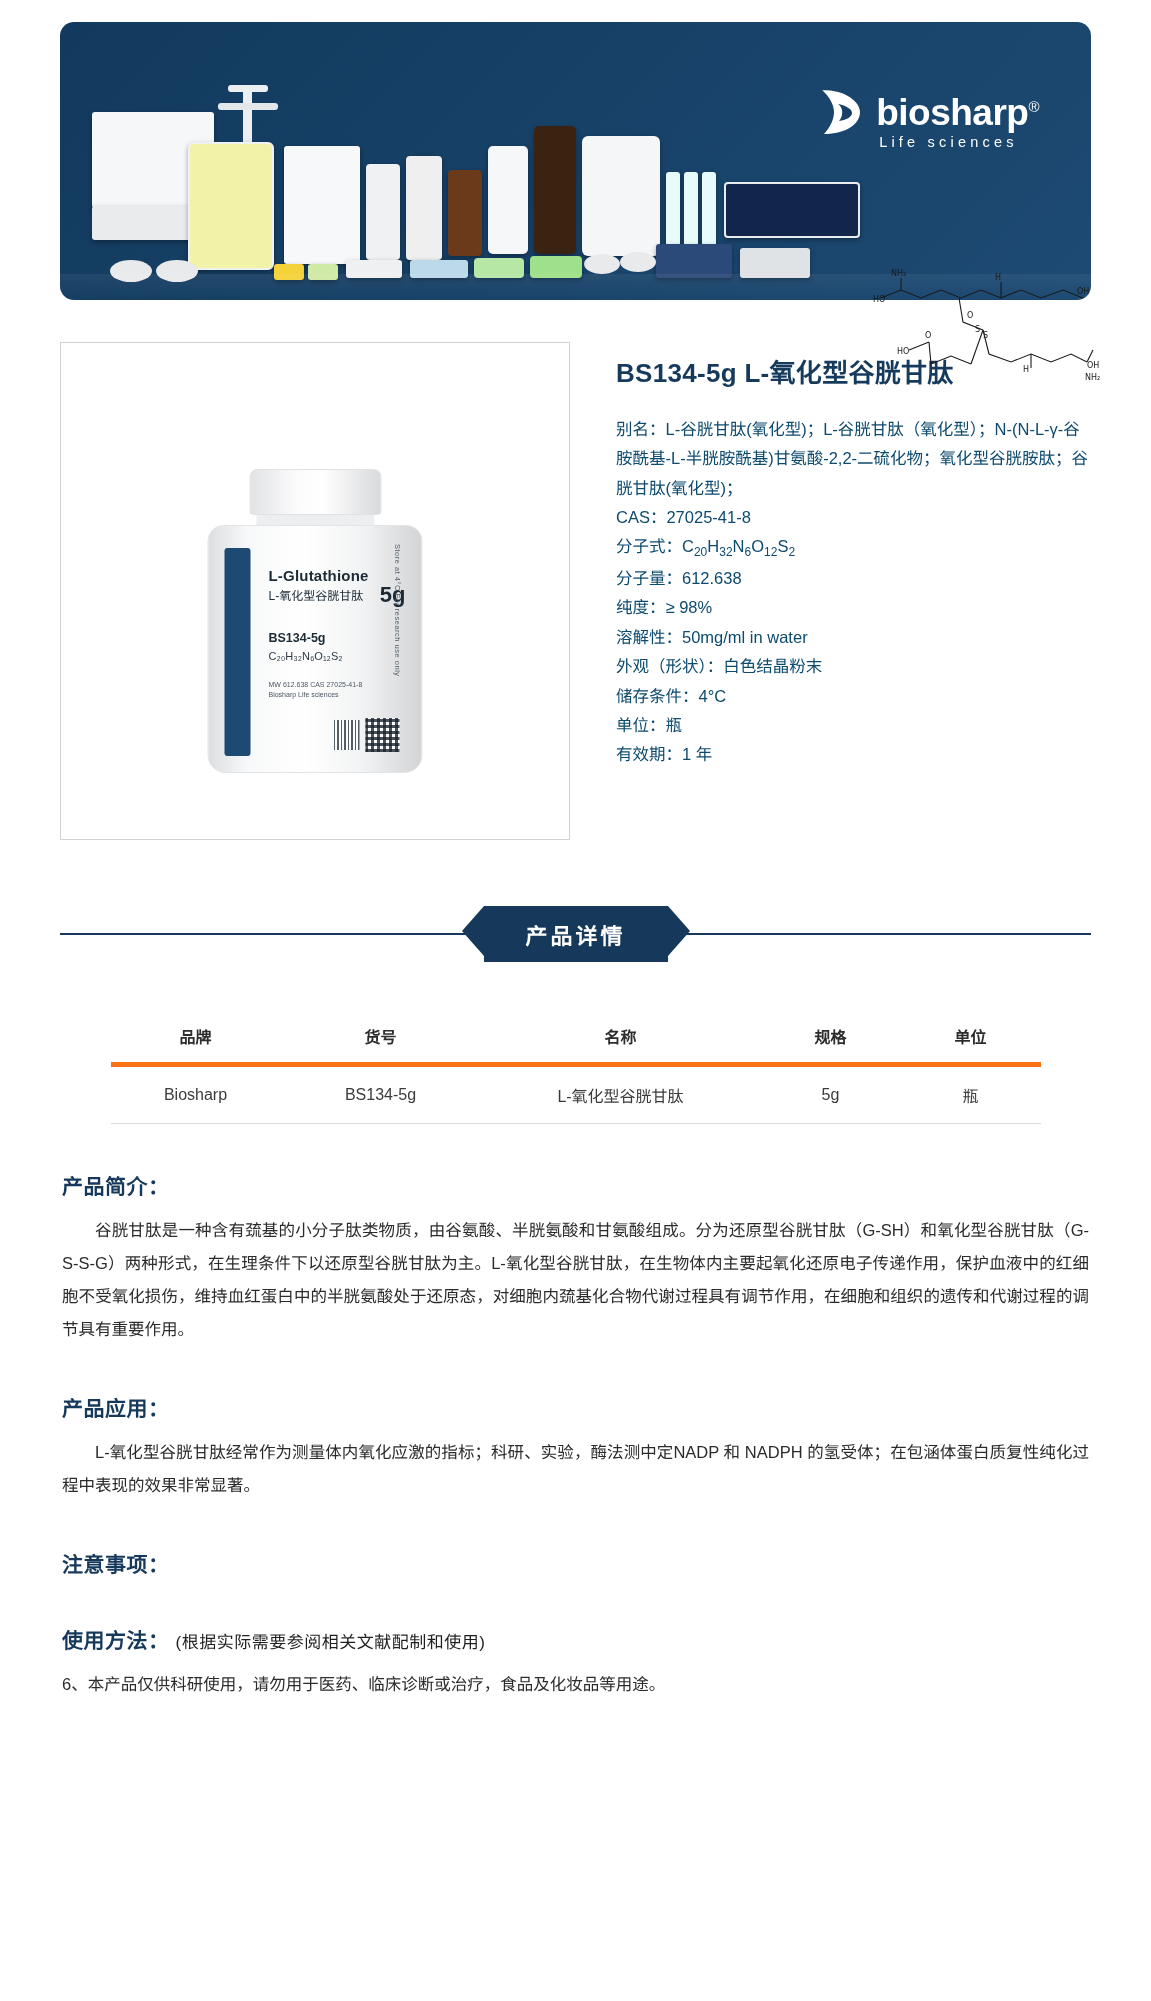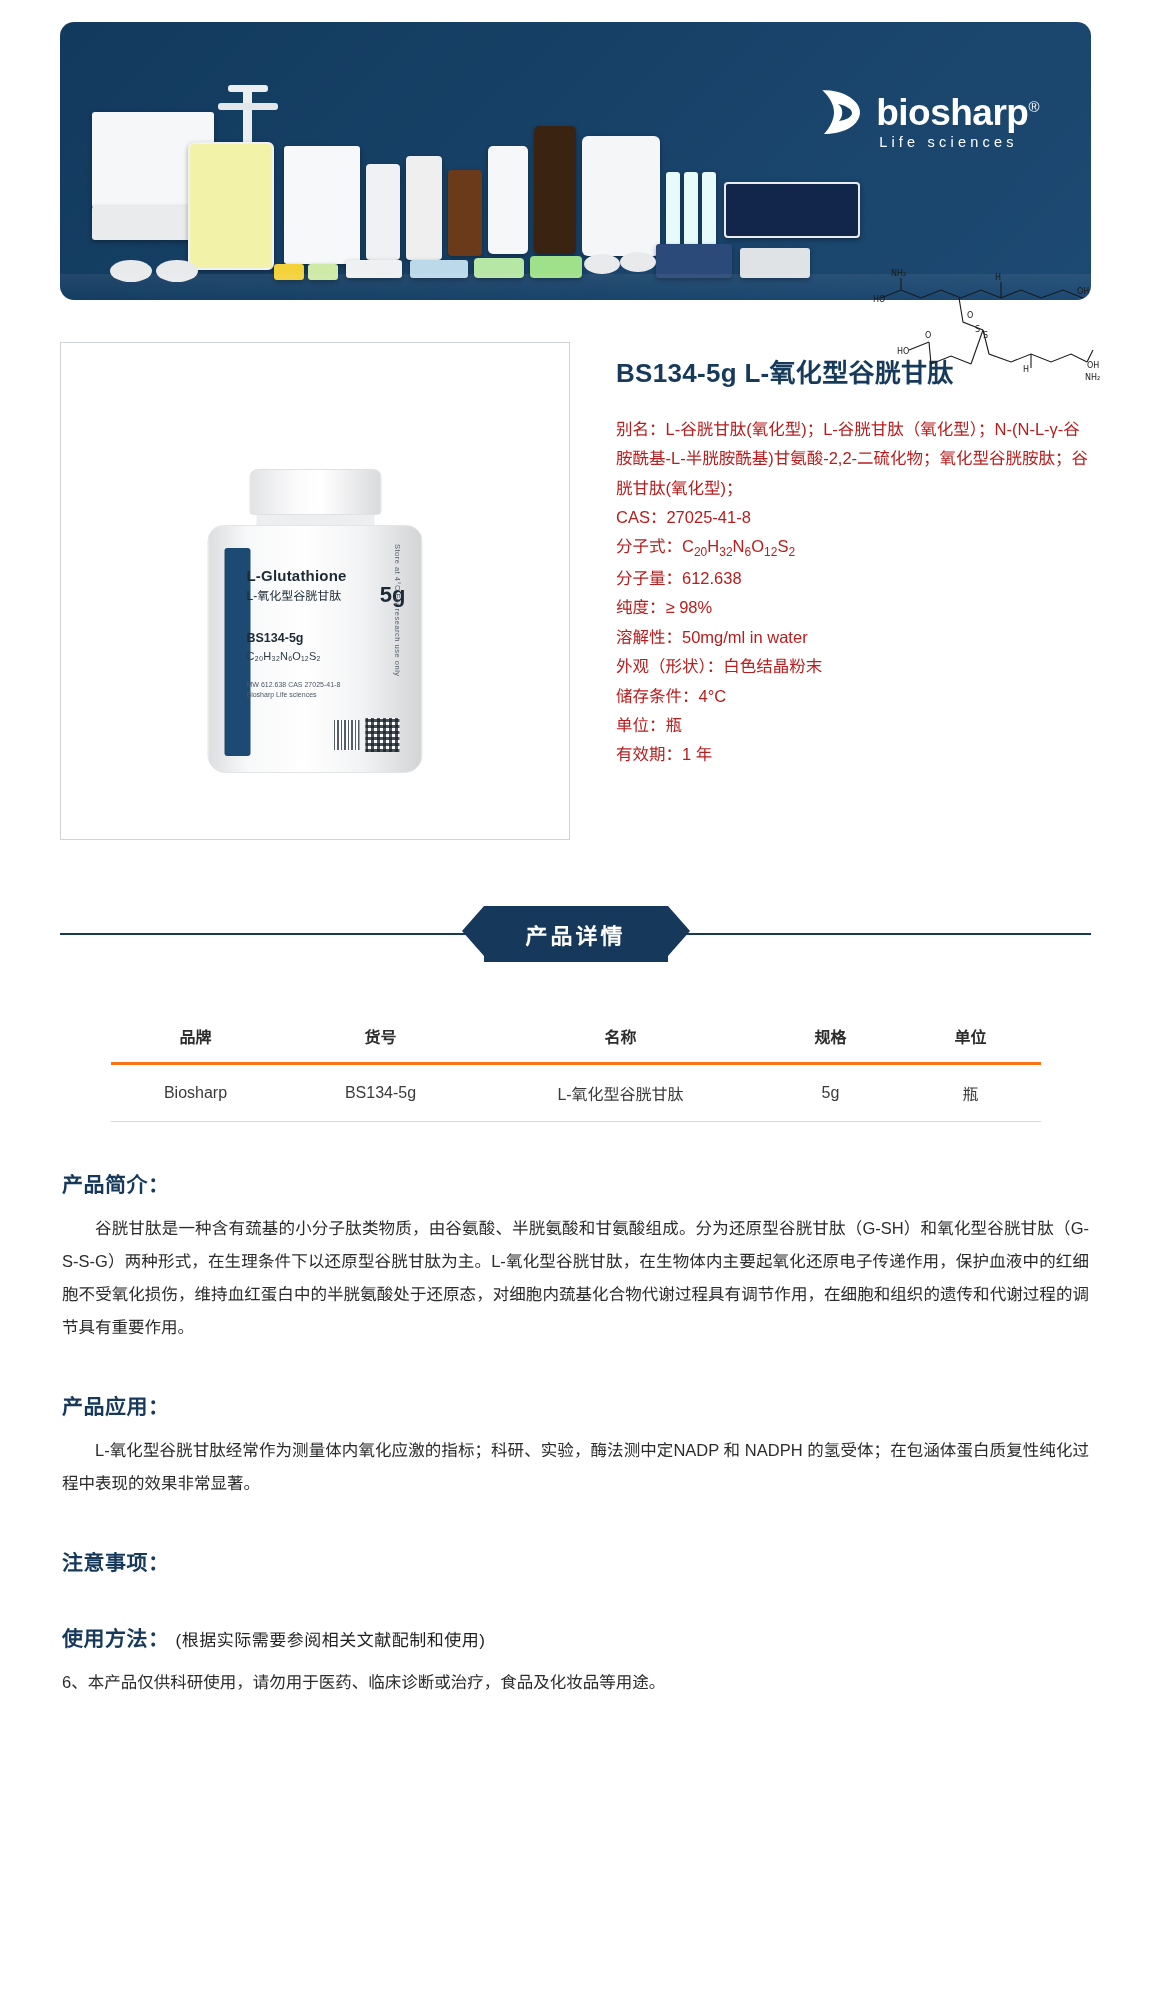--- a/index.html
+++ b/index.html
@@ -84,21 +84,21 @@
     background: linear-gradient(to right,#dcdedf 0%,#f7f8f9 18%,#ffffff 45%,#f2f3f4 72%,#d2d4d6 100%);
     border-radius: 16px 16px 18px 18px;
     position: relative;
     border: 1px solid #e3e5e6;
   }
   .bottle .sidebar-strip {
     position:absolute; left: 16px; top: 22px; width: 26px; height: 208px;
     background:#1d4a73; border-radius: 3px;
   }
   .bottle .label-txt {
-    position:absolute; left: 38px; top: 40px; width: 120px;
+    position:absolute; left: 60px; top: 40px; width: 120px;
     font-size: 13px; color:#1c2a36; line-height: 1.35;
   }
   .bottle .label-txt .nm { font-size: 15px; font-weight: 700; letter-spacing:.2px; }
   .bottle .label-txt .cn { font-size: 12px; margin-top: 2px; }
   .bottle .label-txt .code { font-size: 12.5px; font-weight:700; margin-top: 26px; }
   .bottle .label-txt .form { font-size: 11px; margin-top: 2px; color:#2c3a46;}
   .bottle .label-txt .tiny { font-size: 7px; margin-top: 16px; color:#4a5663; line-height:1.5; }
   .bottle .size {
     position:absolute; right: 16px; top: 56px;
     font-size: 22px; font-weight: 700; color:#1c2a36;
@@ -121,21 +121,21 @@
     background: repeating-linear-gradient(90deg,#2b3742 0 1.5px,#fff 1.5px 3.5px);
     opacity:.8;
   }
 
   .info { margin-left: 46px; padding-top: 10px; flex: 1 1 auto; }
   .info h1 {
     font-size: 26px; color:#163a5c; margin: 0 0 26px 0; font-weight: 700;
     letter-spacing: .3px;
   }
   .info .row {
-    font-size: 16.5px; line-height: 1.78; color: #b91c1c;
+    font-size: 16.5px; line-height: 1.78; color: #0c4a6e;
   }
   .info .row.alias { position:relative; }
   .info .sub { font-size: 12px; vertical-align: sub; }
   .struct {
     position:absolute; right: 40px; top: 246px; width: 240px; height: 132px;
   }
   .struct svg { width: 100%; height: 100%; }
 
   
   .sec-head {
@@ -155,21 +155,21 @@
   .ribbon::before { left:-22px; border-right: 22px solid #16395b; }
   .ribbon::after { right:-22px; border-left: 22px solid #16395b; }
 
   
   table.spec {
     width: 930px; margin: 52px auto 0 auto; border-collapse: collapse;
     font-size: 16px;
   }
   table.spec th {
     font-weight: 700; color:#2d2d2d; padding: 10px 8px 14px 8px;
-    border-bottom: 3px solid #f97316; text-align:center;
+    border-bottom: 5px solid #f97316; text-align:center;
   }
   table.spec td {
     padding: 16px 8px; text-align:center; color:#3b3b3b;
     border-bottom: 1px solid #d8dbde;
   }
   table.spec th:nth-child(1), table.spec td:nth-child(1) { width: 170px; }
   table.spec th:nth-child(2), table.spec td:nth-child(2) { width: 200px; }
   table.spec th:nth-child(3), table.spec td:nth-child(3) { width: 280px; }
   table.spec th:nth-child(4), table.spec td:nth-child(4) { width: 140px; }
 

